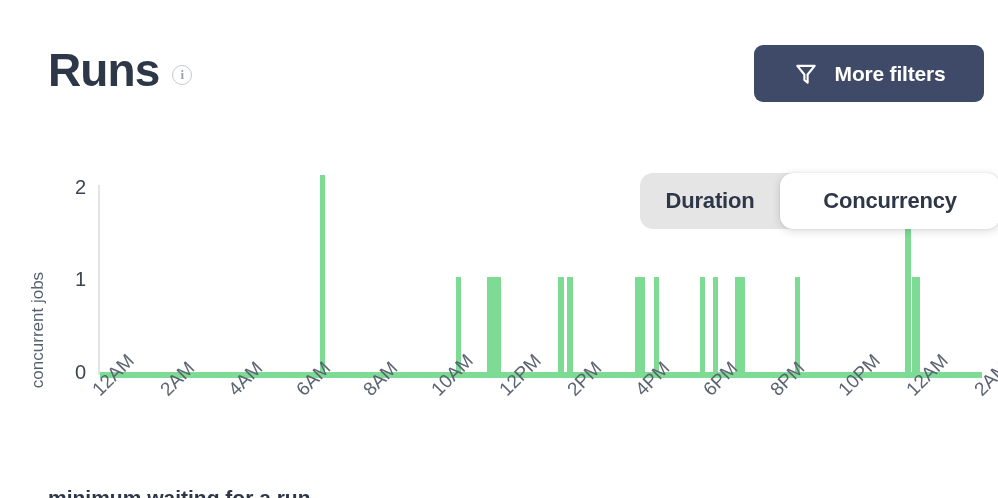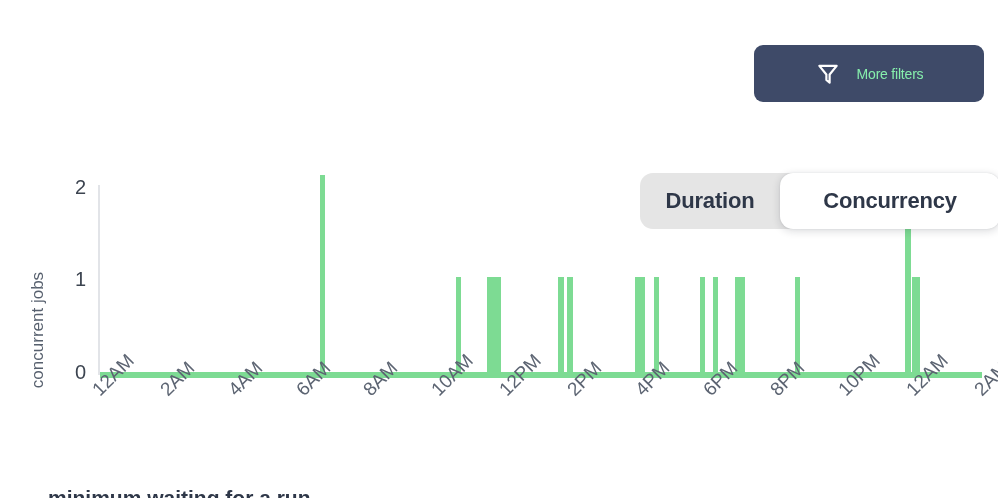--- a/index.html
+++ b/index.html
@@ -63,23 +63,23 @@
     border-radius: 9px;
     border: none;
     display: flex;
     align-items: center;
     justify-content: center;
     gap: 16px;
     cursor: pointer;
     padding: 0;
   }
   #more-filters-label {
-    color: #86efac;
-    font-size: 14px;
-    font-weight: normal;
+    color: #ffffff;
+    font-size: 21px;
+    font-weight: bold;
     letter-spacing: -0.2px;
   }
 
   
   #chart-area {
     position: absolute;
     left: 0;
     top: 130px;
     width: 998px;
     height: 368px;
@@ -203,20 +203,24 @@
     white-space: nowrap;
     overflow: hidden;
     height: 12px;
   }
 </style>
 </head>
 <body>
 
 <div id="header">
 
+  <div id="page-title-wrap">
+    <div id="page-title">Runs</div>
+    <div id="info-icon">i</div>
+  </div>
 
   <button id="more-filters-button">
     <span style="display:flex;">
       <svg width="26" height="26" viewBox="0 0 24 24" fill="none" stroke="#ffffff" stroke-width="2" stroke-linecap="round" stroke-linejoin="round">
         <polygon points="4 4.5 20 4.5 13.5 12.5 13.5 20 10.5 17.5 10.5 12.5 4 4.5"></polygon>
       </svg>
     </span>
     <span id="more-filters-label">More filters</span>
   </button>
 

